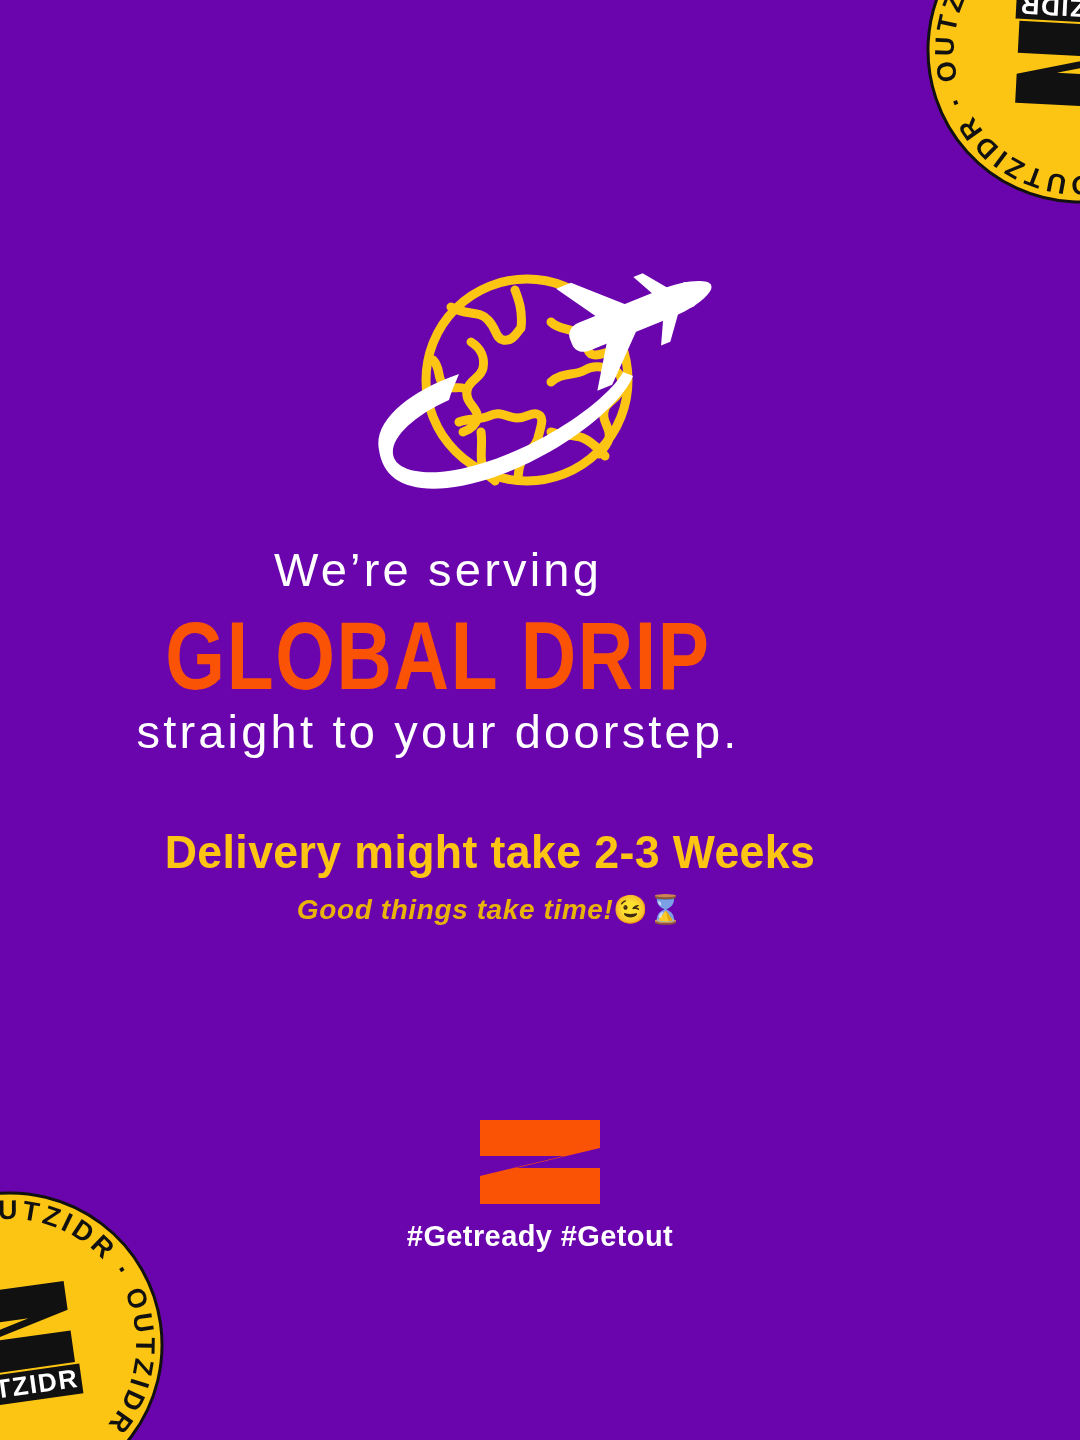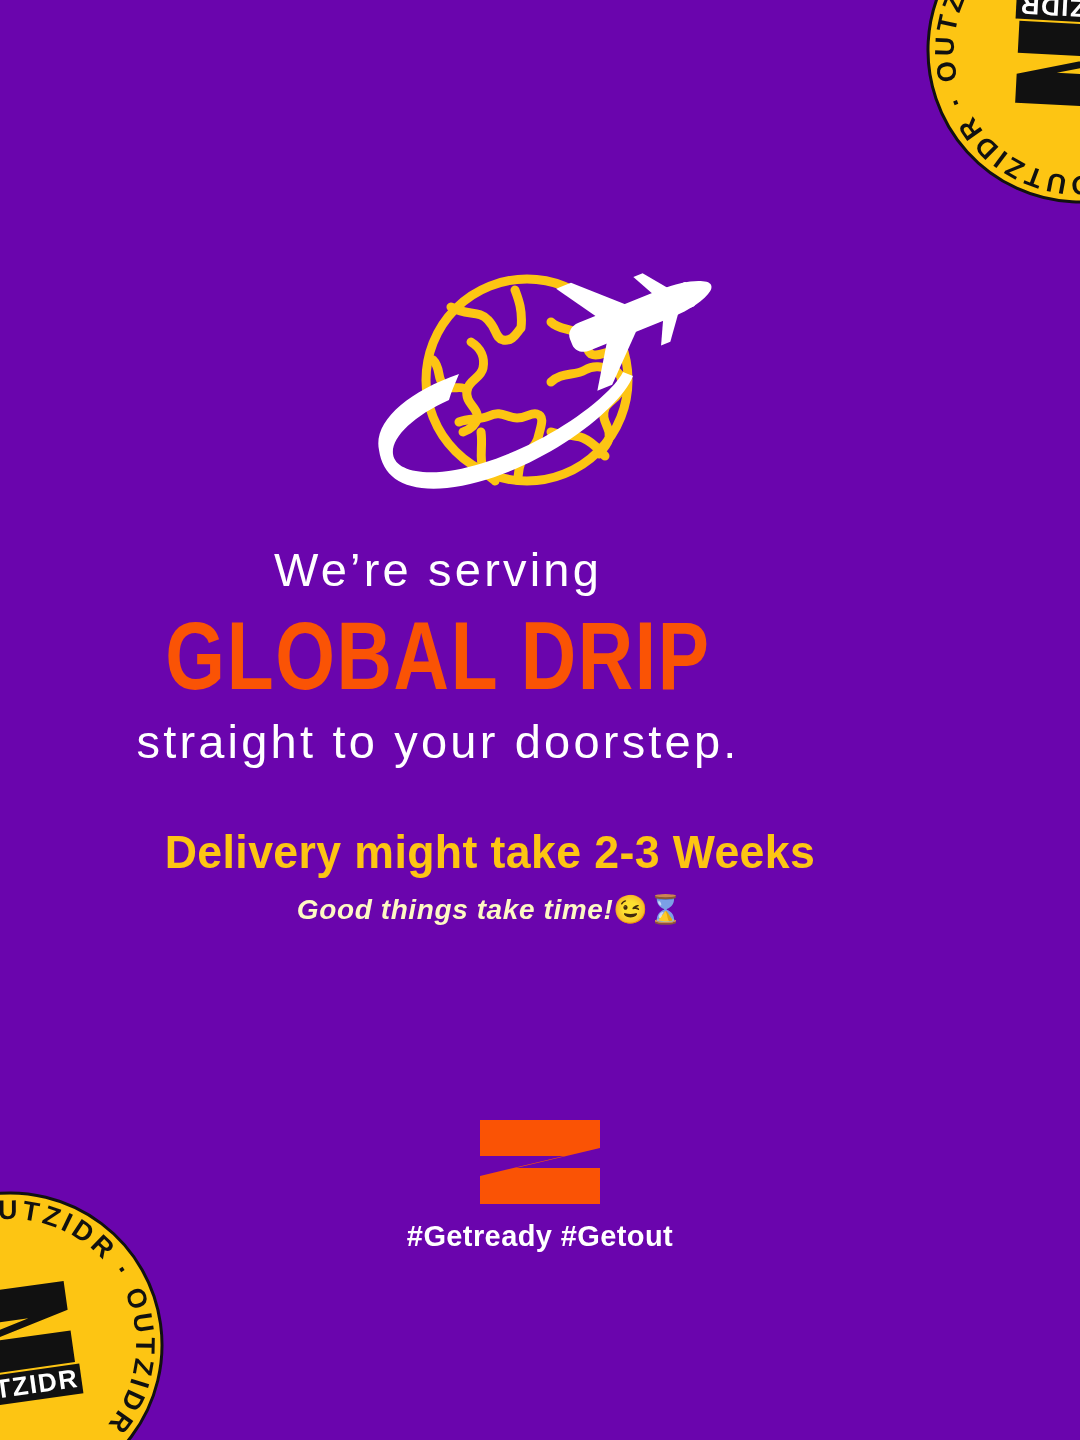--- a/index.html
+++ b/index.html
@@ -72,41 +72,40 @@
     margin-top: 14px;
     transform: scaleX(0.80);
     transform-origin: center center;
     white-space: nowrap;
   }
   #line-doorstep {
     color: #ffffff;
     font-size: 47px;
     font-weight: 300;
     letter-spacing: 3.2px;
-    margin-top: 10px;
     white-space: nowrap;
   }
 
   #delivery-block {
     position: absolute;
     left: 0;
     top: 824px;
     width: 980px;
     text-align: center;
   }
   #delivery-line {
     color: #fdc513;
     font-size: 47px;
     font-weight: 700;
     letter-spacing: 0.4px;
     transform: scaleX(0.95);
     white-space: nowrap;
   }
   #delivery-sub {
-    color: #fef9c3;
+    color: #eab308;
     font-size: 28px;
     font-weight: 700;
     font-style: italic;
     letter-spacing: 0.6px;
     margin-top: 14px;
     white-space: nowrap;
   }
   #delivery-sub .emoji { font-style: normal; letter-spacing: 0; }
 
   

